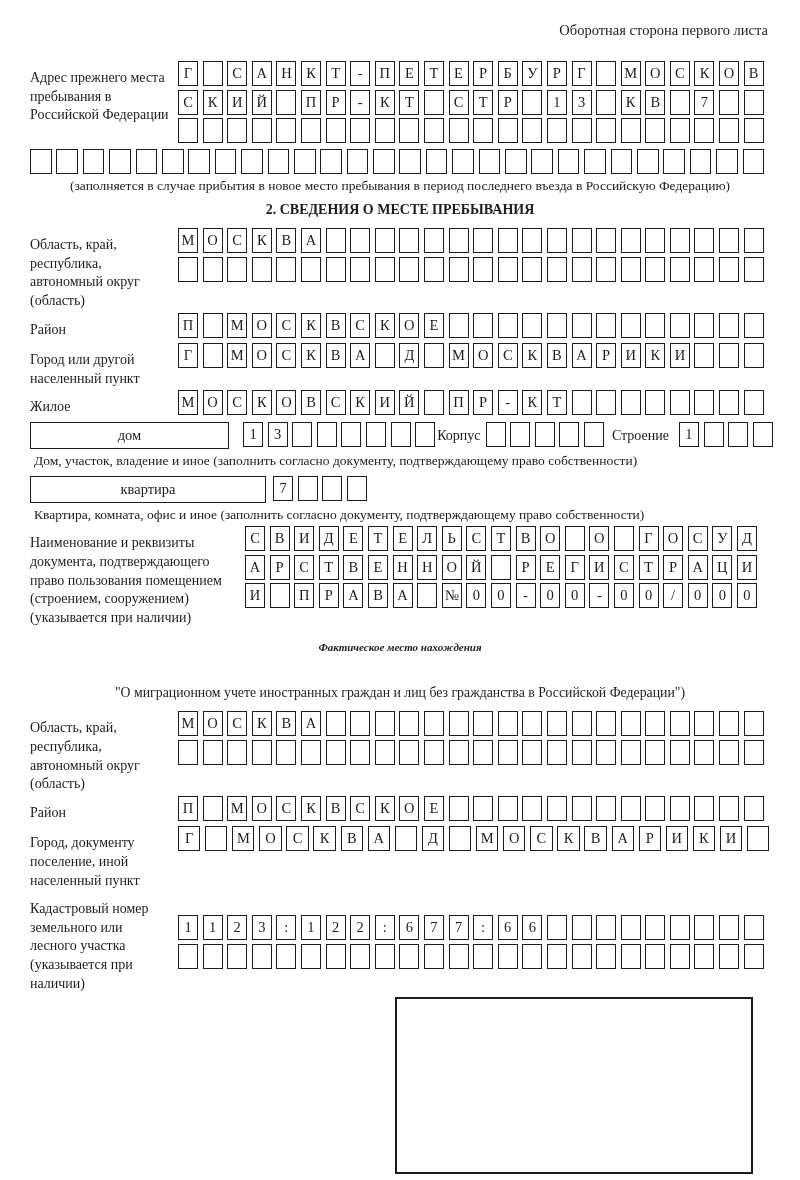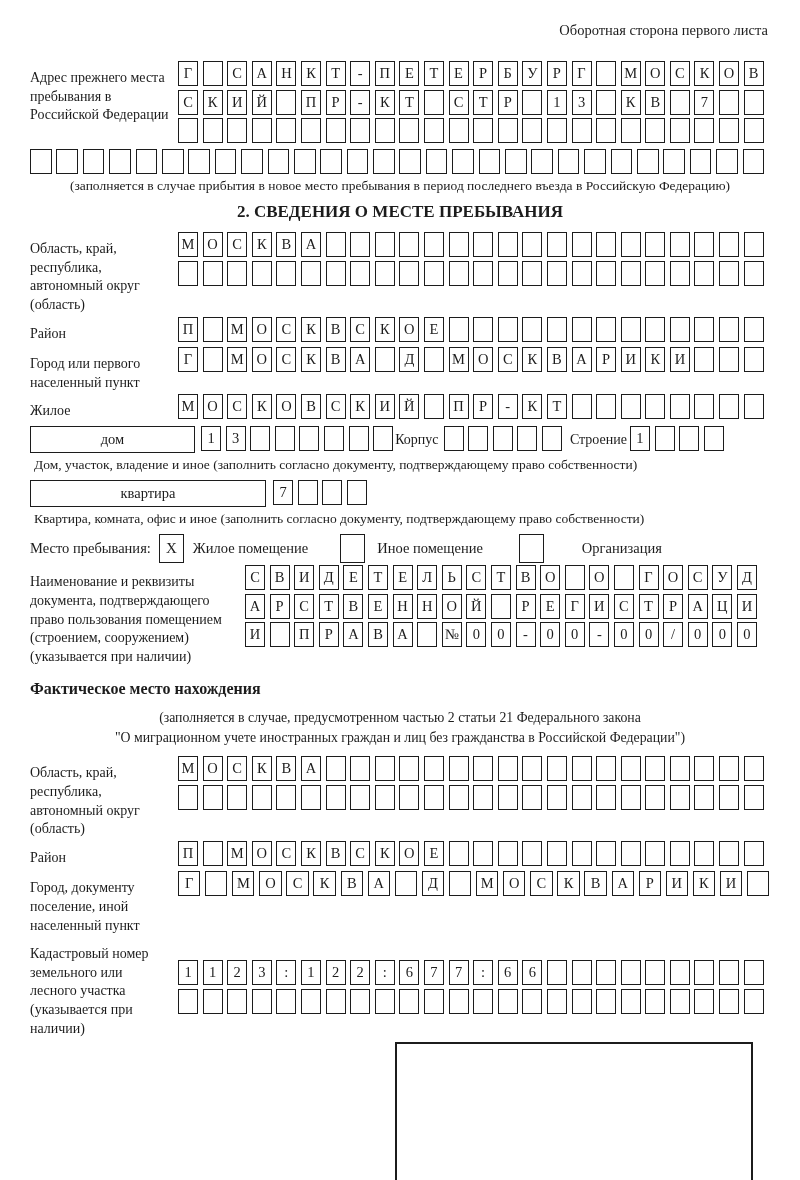--- a/index.html
+++ b/index.html
@@ -19,36 +19,36 @@
     width:20px; height:25px; border:1.6px solid #1c1c1c; margin-right:4.6px;
     display:inline-flex; align-items:center; justify-content:center;
     font-size:14.5px; flex-shrink:0; background:#fff;
   }
   .cells .cell:last-child { margin-right:0; }
   .full-row .cell { width:21.6px; margin-right:4.8px; }
   .wide-cells .cell { width:22.3px; margin-right:4.8px; }
 
   .caption { font-size:13.5px; line-height:1.35; }
   .caption-center { text-align:center; }
-  .sec-title { text-align:center; font-weight:bold; font-size:17px; margin:7px 0 10px 0; }
+  .sec-title { text-align:center; font-weight:bold; font-size:14px; margin:7px 0 10px 0; }
 
   .label-box {
     border:1.6px solid #1c1c1c; height:27px; display:inline-flex;
     align-items:center; justify-content:center; font-size:14.5px; flex-shrink:0;
   }
   .inline-lbl { font-size:14px; line-height:27px; flex-shrink:0; }
 
   .checkbox {
     width:25px; height:29px; border:1.6px solid #1c1c1c; display:inline-flex;
     align-items:center; justify-content:center; font-size:15px; flex-shrink:0; background:#fff;
   }
   .stay-row { display:flex; align-items:center; margin:6px 0 2px 0; }
   .stay-row .opt { font-size:14.5px; }
 
-  .fact-title { text-align:left; font-weight:bold; font-size:16px; margin:14px 0 10px 0; }
+  .fact-title { text-align:center; font-weight:bold; font-size:11px; margin:14px 0 10px 0;font-style:italic; }
   .fact-cap { text-align:center; font-size:13.8px; line-height:1.45; margin-bottom:8px; }
 
   .cad-cells { padding-top:23px; }
 
   .stamp-box {
     width:358px; height:177px; border:2px solid #1c1c1c; margin-left:365px; margin-top:4px;
     background:#fff;
   }
 </style>
 </head>
@@ -257,21 +257,21 @@
         <span class="cell"></span>
         <span class="cell"></span>
         <span class="cell"></span>
         <span class="cell"></span>
         <span class="cell"></span>
         <span class="cell"></span>
       </div>
   </div>
 
   <div class="frow">
-    <div class="flabel">Город или первого населенный пункт</div>
+    <div class="flabel">Город или другой населенный пункт</div>
     <div class="cells">
         <span class="cell">Г</span>
         <span class="cell"></span>
         <span class="cell">М</span>
         <span class="cell">О</span>
         <span class="cell">С</span>
         <span class="cell">К</span>
         <span class="cell">В</span>
         <span class="cell">А</span>
         <span class="cell"></span>
@@ -317,69 +317,60 @@
         <span class="cell"></span>
         <span class="cell"></span>
         <span class="cell"></span>
         <span class="cell"></span>
         <span class="cell"></span>
         <span class="cell"></span>
       </div>
   </div>
 
   <div class="frow" style="margin-top:3px;">
-    <div class="label-box" style="width:165px; margin-right:6px;">дом</div>
+    <div class="label-box" style="width:199px; margin-right:14px;">дом</div>
     <div class="cells" style="margin-right:2px;">
         <span class="cell">1</span>
         <span class="cell">3</span>
         <span class="cell"></span>
         <span class="cell"></span>
         <span class="cell"></span>
         <span class="cell"></span>
         <span class="cell"></span>
         <span class="cell"></span>
       </div>
     <div class="inline-lbl" style="margin-right:5px;">Корпус</div>
     <div class="cells" style="margin-right:8px;">
         <span class="cell"></span>
         <span class="cell"></span>
         <span class="cell"></span>
         <span class="cell"></span>
         <span class="cell"></span>
       </div>
-    <div class="inline-lbl" style="margin-right:3px;">Строение</div>
+    <div class="inline-lbl" style="margin-right:10px;">Строение</div>
     <div class="cells">
         <span class="cell">1</span>
         <span class="cell"></span>
         <span class="cell"></span>
         <span class="cell"></span>
       </div>
   </div>
   <div class="caption" style="margin:1px 0 5px 4px;">Дом, участок, владение и иное (заполнить согласно документу, подтверждающему право собственности)</div>
 
   <div class="frow">
     <div class="label-box" style="width:236px; margin-right:7px;">квартира</div>
     <div class="cells">
         <span class="cell">7</span>
         <span class="cell"></span>
         <span class="cell"></span>
         <span class="cell"></span>
       </div>
   </div>
   <div class="caption" style="margin:1px 0 2px 4px;">Квартира, комната, офис и иное (заполнить согласно документу, подтверждающему право собственности)</div>
 
-  <div class="stay-row">
-    <span class="opt" style="margin-right:8px;">Место пребывания:</span>
-    <span class="checkbox">X</span>
-    <span class="opt" style="margin:0 32px 0 9px;">Жилое помещение</span>
-    <span class="checkbox"></span>
-    <span class="opt" style="margin:0 36px 0 12px;">Иное помещение</span>
-    <span class="checkbox"></span>
-    <span class="opt" style="margin-left:38px;">Организация</span>
-  </div>
 
   <div class="frow">
     <div class="flabel" style="width:215px;">Наименование и реквизиты документа, подтверждающего право пользования помещением (строением, сооружением) (указывается при наличии)</div>
     <div class="cells-stack">
       <div class="cells">
           <span class="cell">С</span>
           <span class="cell">В</span>
           <span class="cell">И</span>
           <span class="cell">Д</span>
           <span class="cell">Е</span>
@@ -444,21 +435,21 @@
           <span class="cell">/</span>
           <span class="cell">0</span>
           <span class="cell">0</span>
           <span class="cell">0</span>
         </div>
     </div>
   </div>
 
   <div class="fact-title">Фактическое место нахождения</div>
   <div class="fact-cap">
-    <span>(заполняется в случае, предусмотренном частью 2 статьи 21 Федерального закона</span><br>
+    <br>
     <span>"О миграционном учете иностранных граждан и лиц без гражданства в Российской Федерации")</span>
   </div>
 
   <div class="frow">
     <div class="flabel">Область, край, республика, автономный округ (область)</div>
     <div class="cells-stack">
       <div class="cells">
           <span class="cell">М</span>
           <span class="cell">О</span>
           <span class="cell">С</span>

